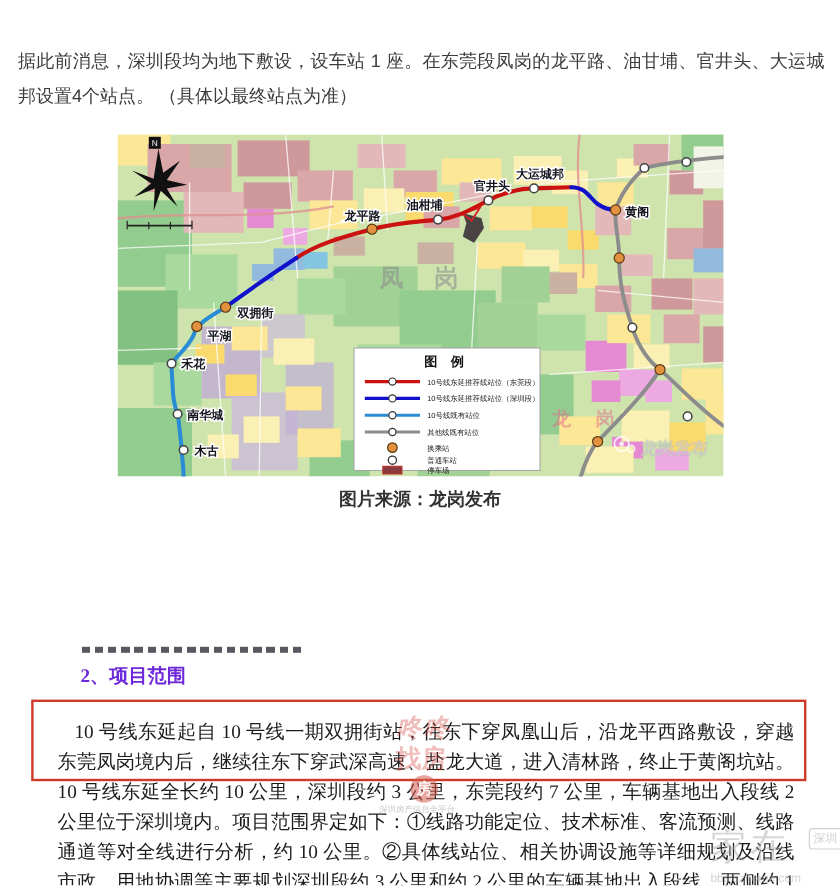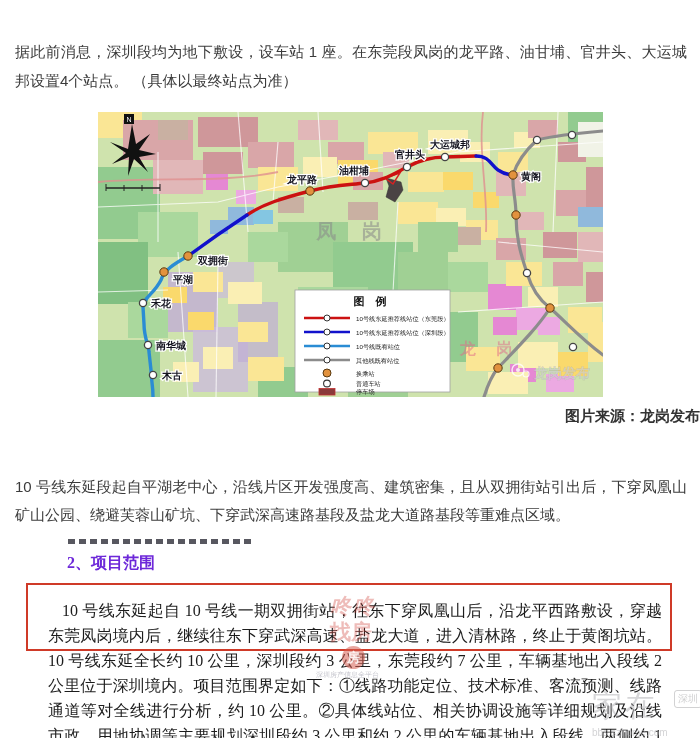--- a/index.html
+++ b/index.html
@@ -1,21 +1,21 @@
 <!DOCTYPE html>
 <html><head>
 <meta charset="utf-8">
 <style>
   html,body{margin:0;padding:0;background:#fff;}
   #page{position:relative;width:700px;height:738px;background:#fff;overflow:hidden;
         font-family:"Liberation Sans",sans-serif;color:#3b3b3b;}
   .para{position:absolute;font-size:15px;line-height:28.5px;color:#3b3b3b;text-align:justify;}
   #intro{left:15px;top:23px;width:672px;}
   #para2{left:15px;top:458px;width:672px;line-height:27.5px;}
-  #caption{position:absolute;left:0;top:407px;width:700px;text-align:right;
+  #caption{position:absolute;left:0;top:407px;width:700px;text-align:center;
            font-weight:bold;font-size:15px;color:#333;}
   #map-figure{position:absolute;left:98px;top:112px;width:505px;height:285px;}
   #clipped-line{position:absolute;left:68px;top:539px;width:186px;height:5px;
       background:repeating-linear-gradient(90deg,#3a3a44 0 7px,transparent 7px 11px);opacity:.85;}
   #section-heading{position:absolute;left:67px;top:553px;font-family:"Liberation Serif",serif;
       font-weight:bold;font-size:16px;color:#6d28d9;}
   #section-body{position:absolute;left:48px;top:582px;width:614px;
       font-family:"Liberation Serif",serif;font-size:16px;line-height:25px;color:#1c1c1c;
       text-align:justify;text-indent:14px;}
   #red-box{position:absolute;left:26px;top:583px;width:642px;height:64px;
@@ -253,21 +253,20 @@
         <circle cx="420" cy="258" r="6" fill="none" stroke="#fff" stroke-width="1.5"></circle>
         <circle cx="420" cy="258" r="2" fill="#fff"></circle>
         <circle cx="428" cy="262" r="3" fill="none" stroke="#fff" stroke-width="1.2"></circle>
         <text x="436" y="266" font-size="14" font-weight="bold" fill="rgba(255,255,255,0.85)" stroke="rgba(120,120,120,0.35)" stroke-width="0.6">龙岗发布</text>
       </g>
     </svg>
   </div>
 
   <div id="caption">图片来源：龙岗发布</div>
 
-  <p id="para2" class="para">10 号线东延段起自平湖老中心，沿线片区开发强度高、建筑密集，且从双拥街站引出后，下穿凤凰山矿山公园、绕避芙蓉山矿坑、下穿武深高速路基段及盐龙大道路基段等重难点区域。</p>
 
   <div id="clipped-line"></div>
 
   <div id="section-heading">2、项目范围</div>
 
   <p id="section-body">10 号线东延起自 10 号线一期双拥街站，往东下穿凤凰山后，沿龙平西路敷设，穿越东莞凤岗境内后，继续往东下穿武深高速、盐龙大道，进入清林路，终止于黄阁坑站。10 号线东延全长约 10 公里，深圳段约 3 公里，东莞段约 7 公里，车辆基地出入段线 2 公里位于深圳境内。项目范围界定如下：①线路功能定位、技术标准、客流预测、线路通道等对全线进行分析，约 10 公里。②具体线站位、相关协调设施等详细规划及沿线市政、用地协调等主要规划深圳段约 3 公里和约 2 公里的车辆基地出入段线，两侧约 1 公里范围内。③协调范围：10 号线全线。</p>
 
   <div id="red-box"></div>
 
   <div id="wm-dongdong">

